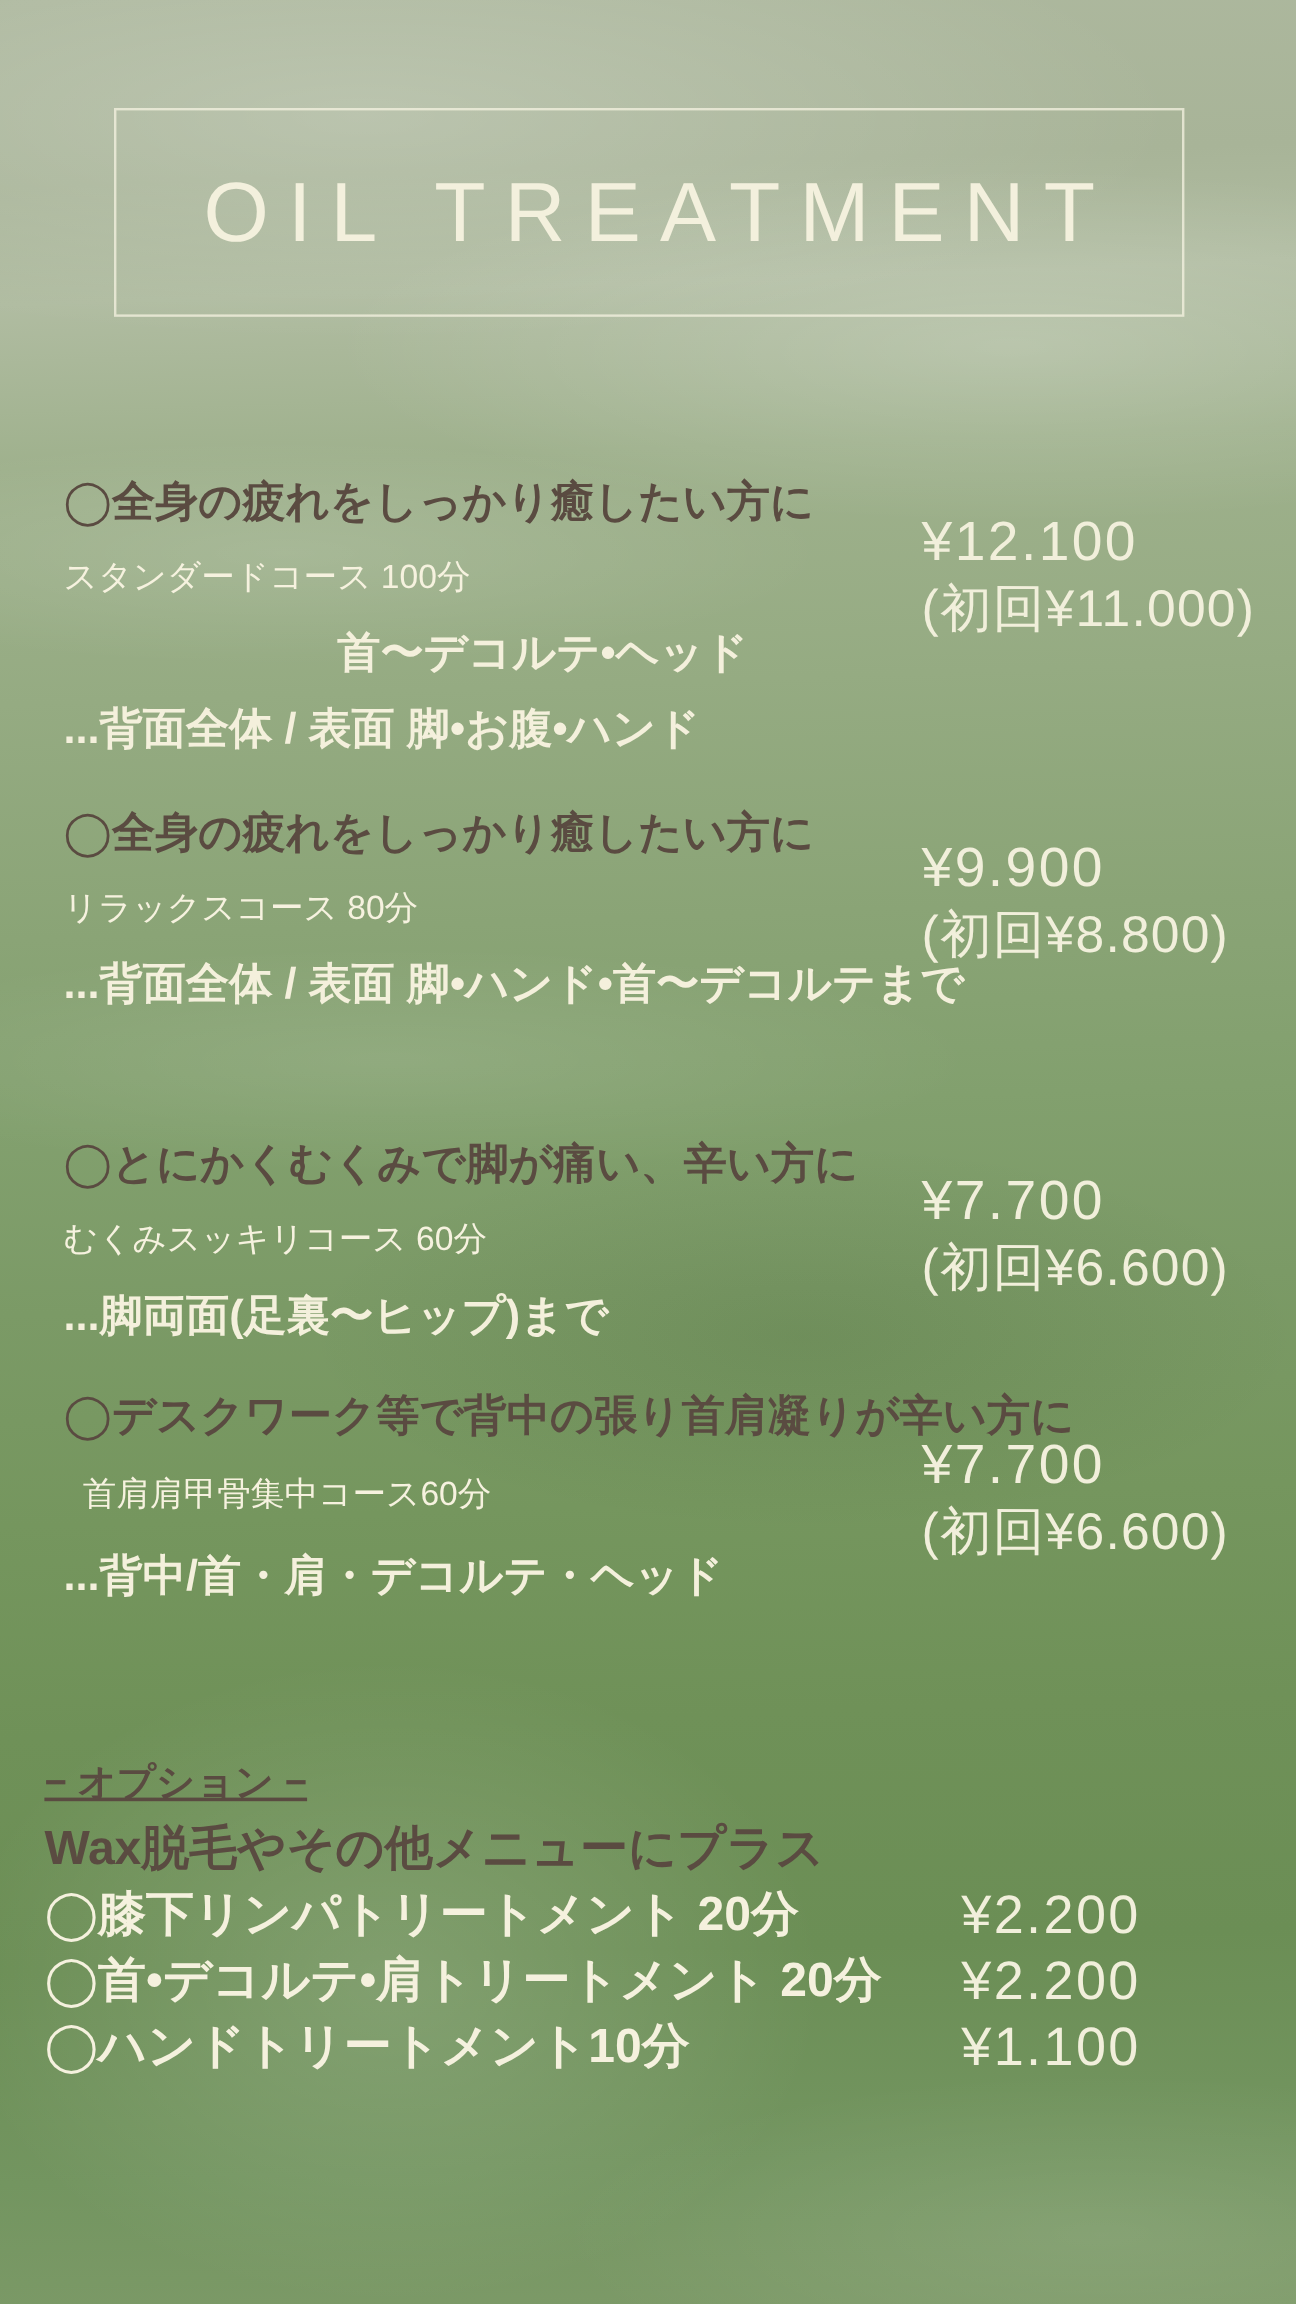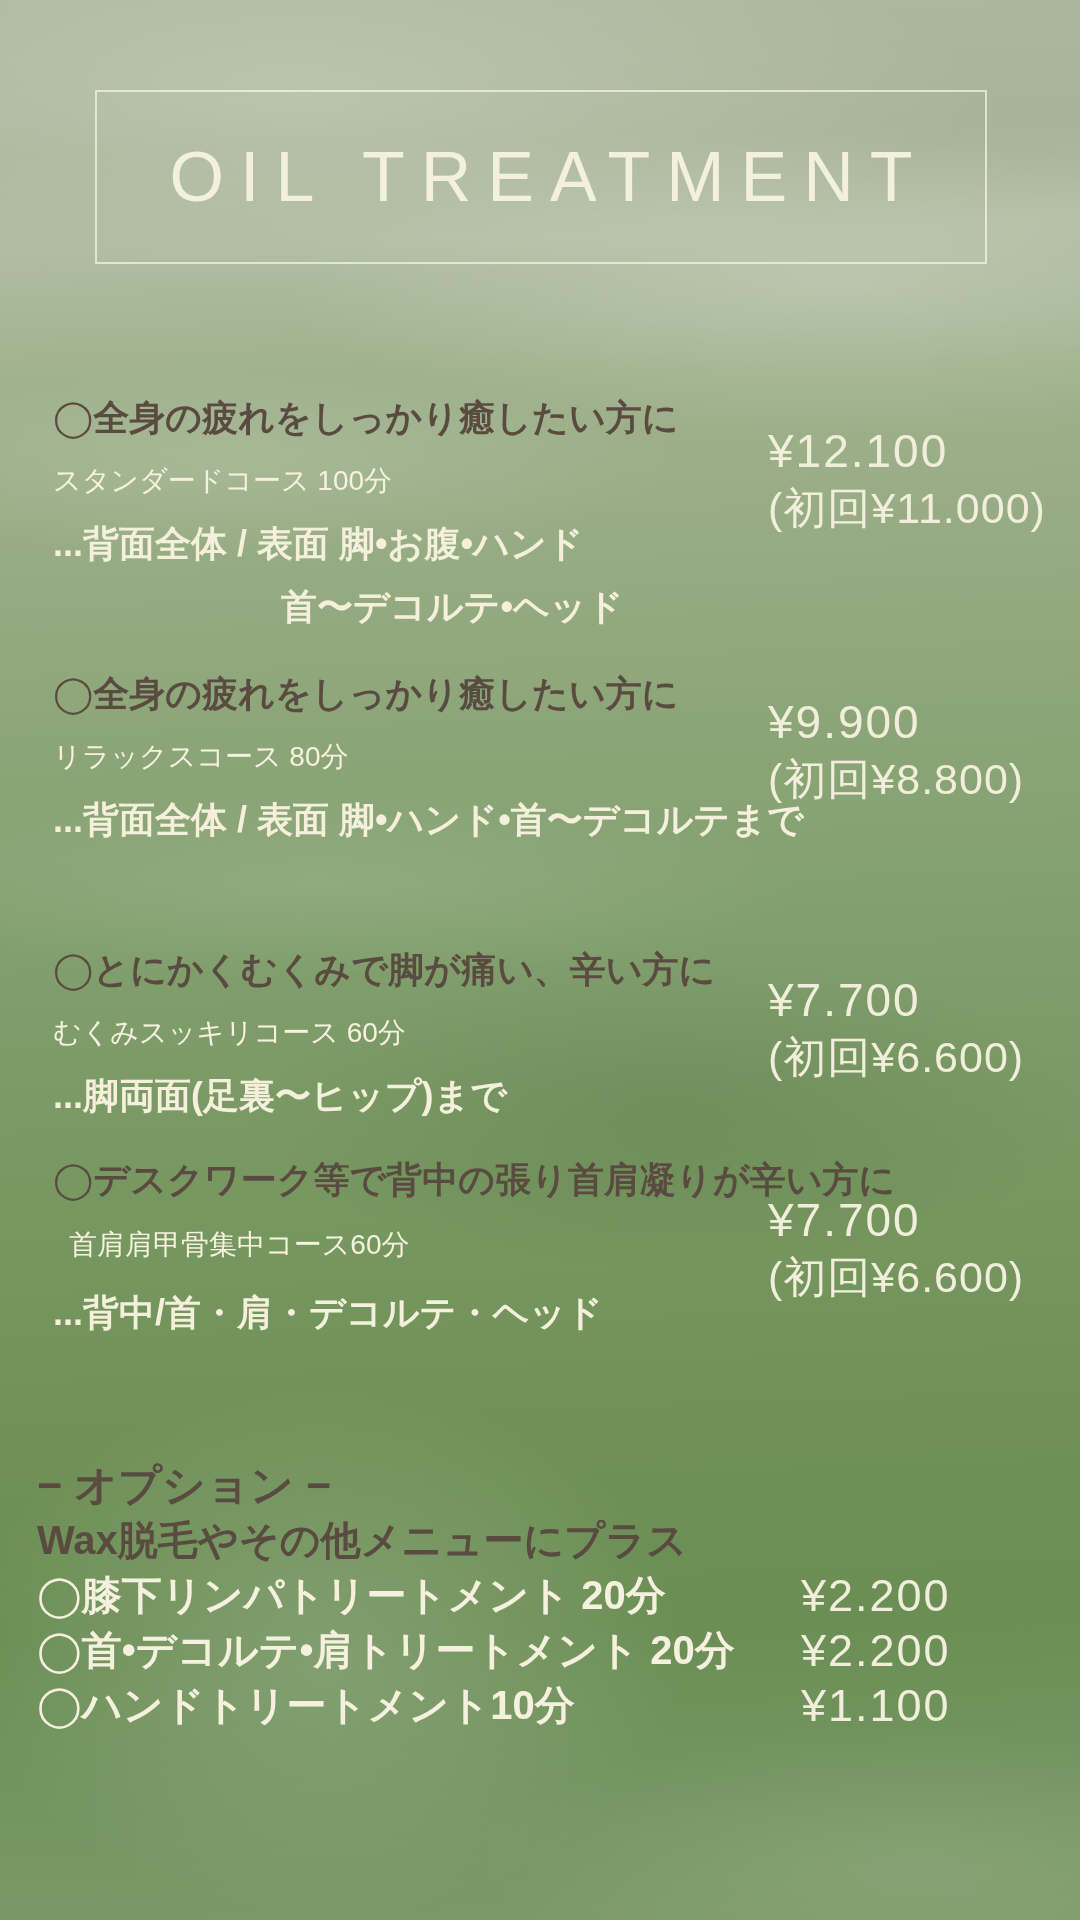--- a/index.html
+++ b/index.html
@@ -42,40 +42,40 @@
   .pad-sm{padding-left:16px;}
   .s4 .course-name,.s4 .detail{line-height:52px;}
 
   .price-block{position:absolute;left:768px;}
   .price-block p{margin:0;white-space:nowrap;}
   .price{font-size:46px;font-weight:300;color:#f1efdb;line-height:54px;letter-spacing:2px;}
   .price-first{font-size:43px;font-weight:300;color:#f1efdb;line-height:60px;margin-left:-13px;letter-spacing:1px;}
 
   .options{position:absolute;left:37px;right:0;top:1458px;}
   .options p{margin:0;white-space:nowrap;}
-  .opt-heading{font-size:43px;font-weight:700;color:#5a4b41;line-height:55px;}
+  .opt-heading{font-size:32px;font-weight:700;color:#5a4b41;line-height:55px;text-decoration:underline;}
   .opt-sub{font-size:40px;font-weight:700;color:#5a4b41;line-height:55px;}
   .opt-row{position:relative;height:55px;}
   .opt-label{font-size:40px;font-weight:700;color:#f5f1de;line-height:55px;}
   .opt-price{position:absolute;left:764px;top:0;font-size:45px;font-weight:300;color:#f1efdb;line-height:55px;letter-spacing:2px;}
 </style>
 </head>
 <body>
 
 <div class="page">
 
   <header class="title-box">
     <h1 class="title">OIL TREATMENT</h1>
   </header>
 
   <section class="course s1" style="top:378px;">
     <p class="heading">◯全身の疲れをしっかり癒したい方に</p>
     <p class="course-name">スタンダードコース 100分</p>
+    <p class="detail indent">首〜デコルテ•ヘッド</p>
     <p class="detail">...背面全体 / 表面 脚•お腹•ハンド</p>
-    <p class="detail indent">首〜デコルテ•ヘッド</p>
   </section>
   <div class="price-block" style="top:424px;">
     <p class="price">¥12.100</p>
     <p class="price-first">(初回¥11.000)</p>
   </div>
 
   <section class="course s2" style="top:654px;">
     <p class="heading">◯全身の疲れをしっかり癒したい方に</p>
     <p class="course-name">リラックスコース 80分</p>
     <p class="detail">...背面全体 / 表面 脚•ハンド•首〜デコルテまで</p>

